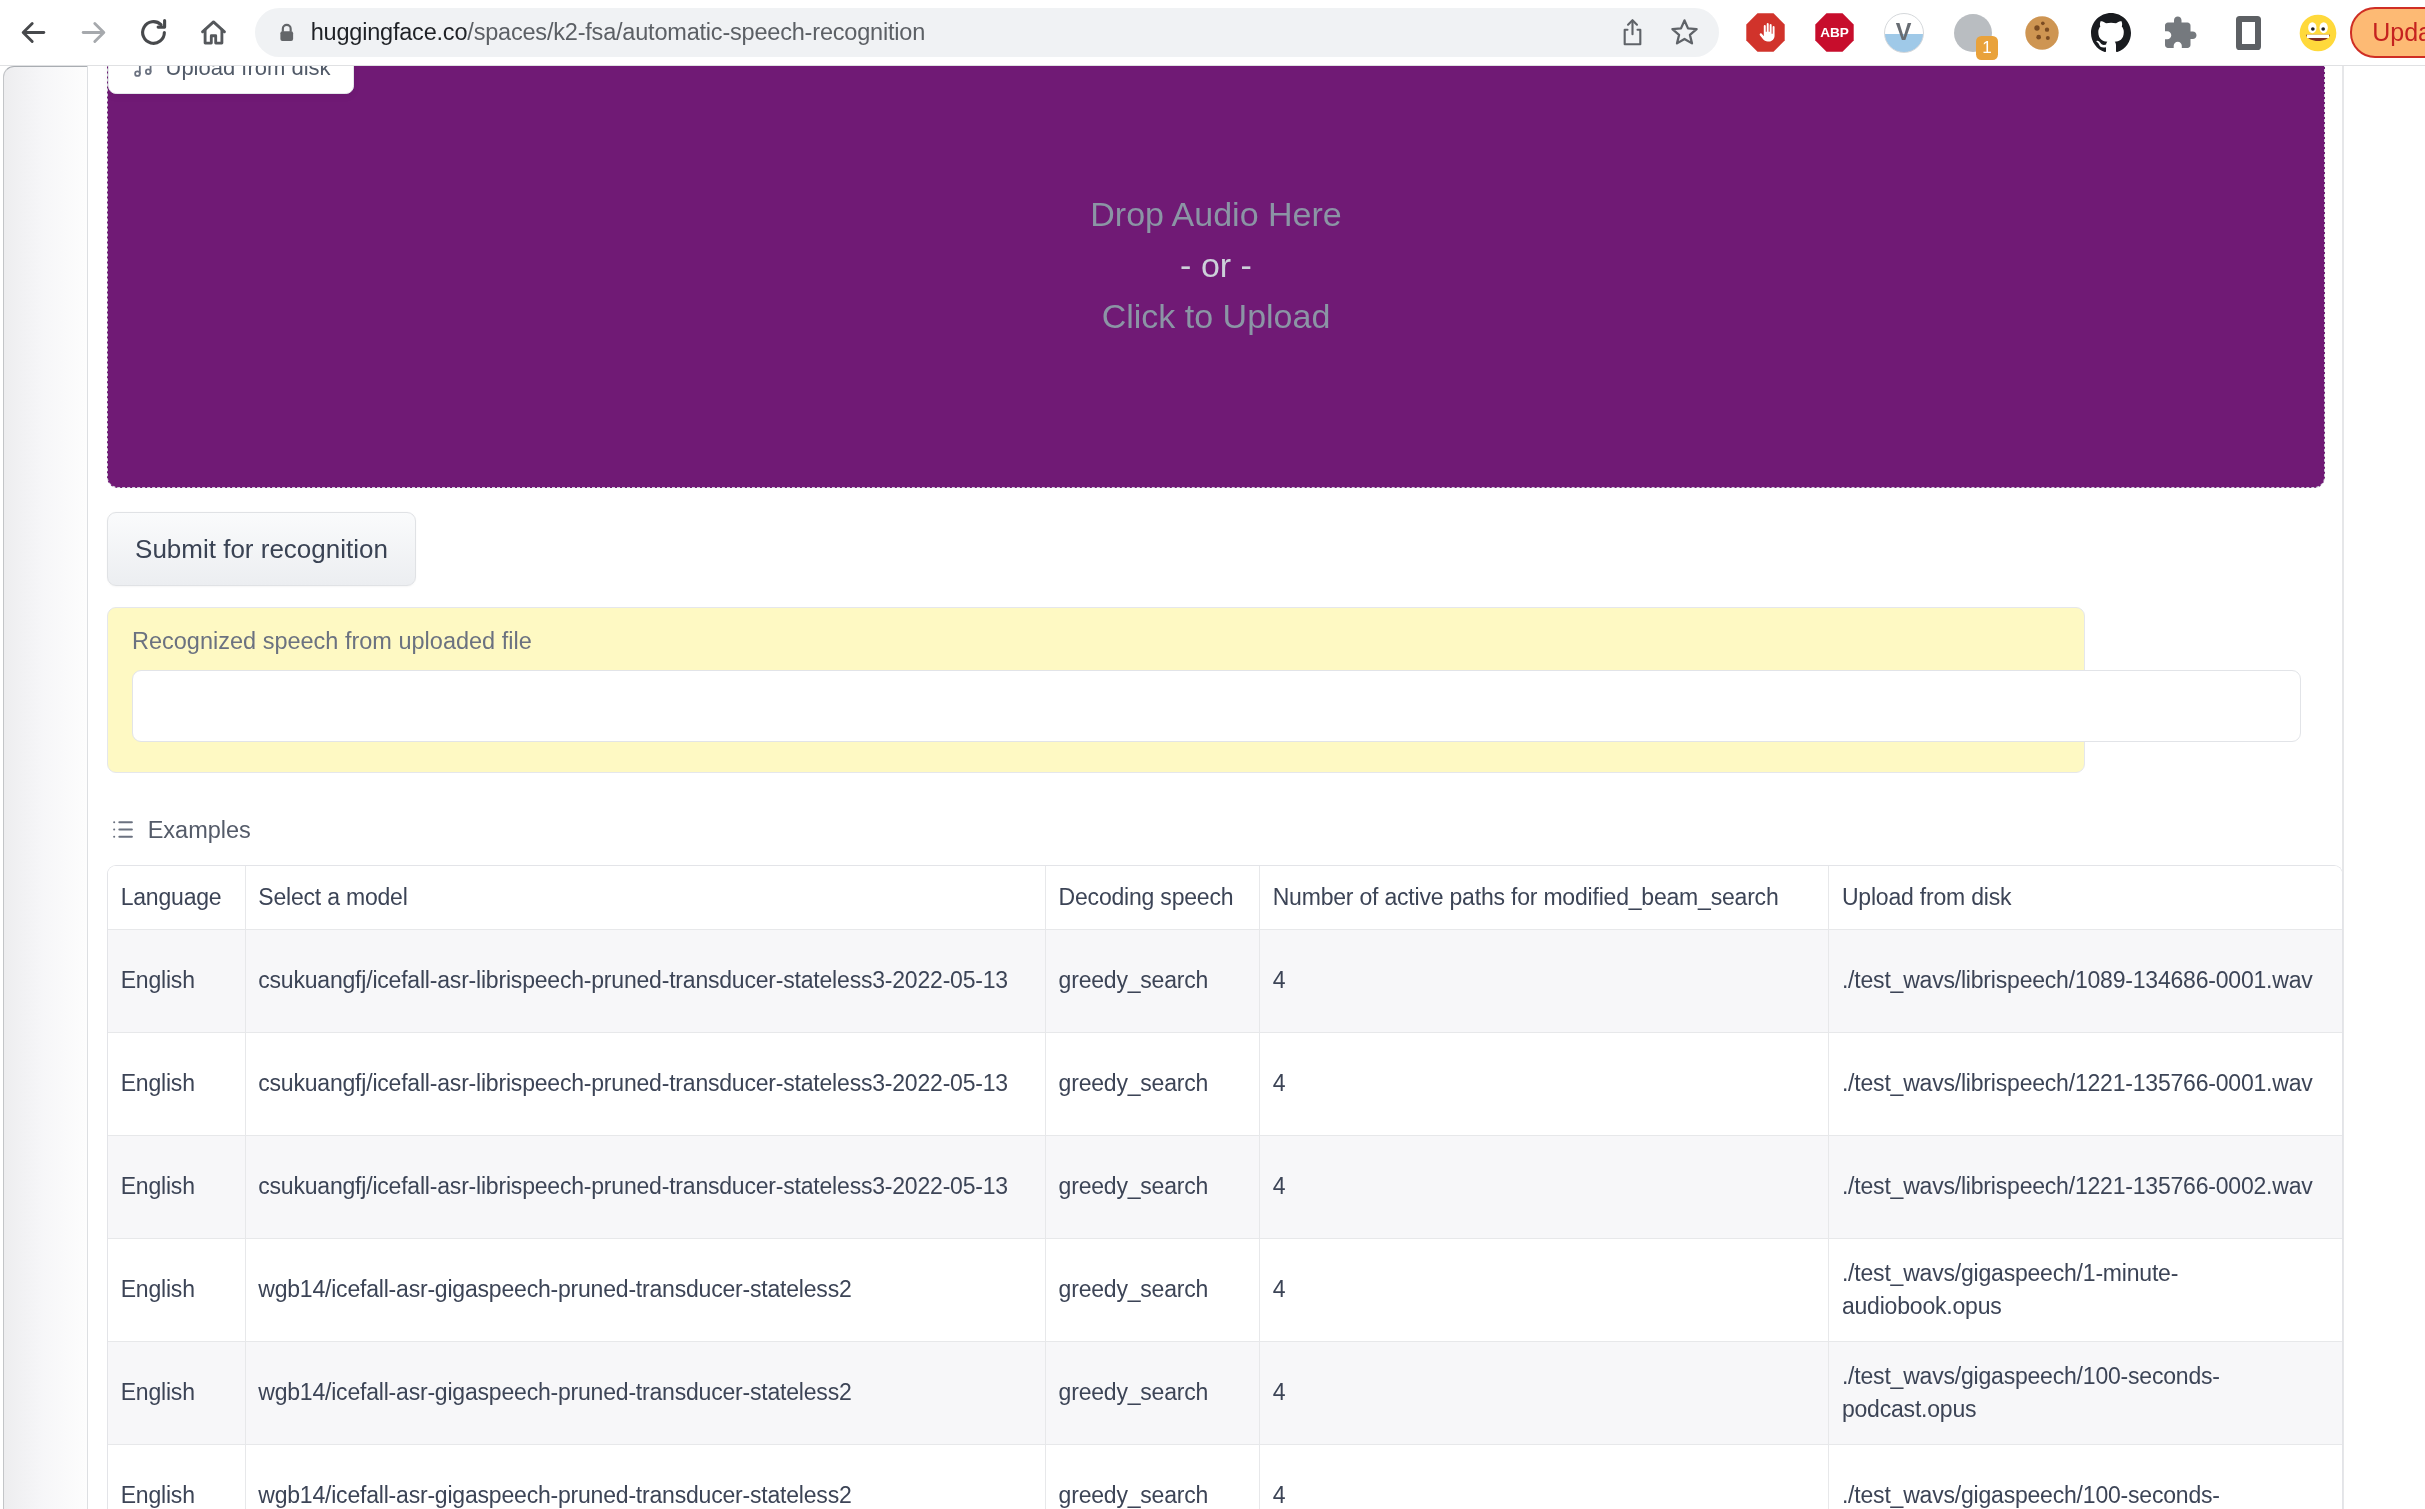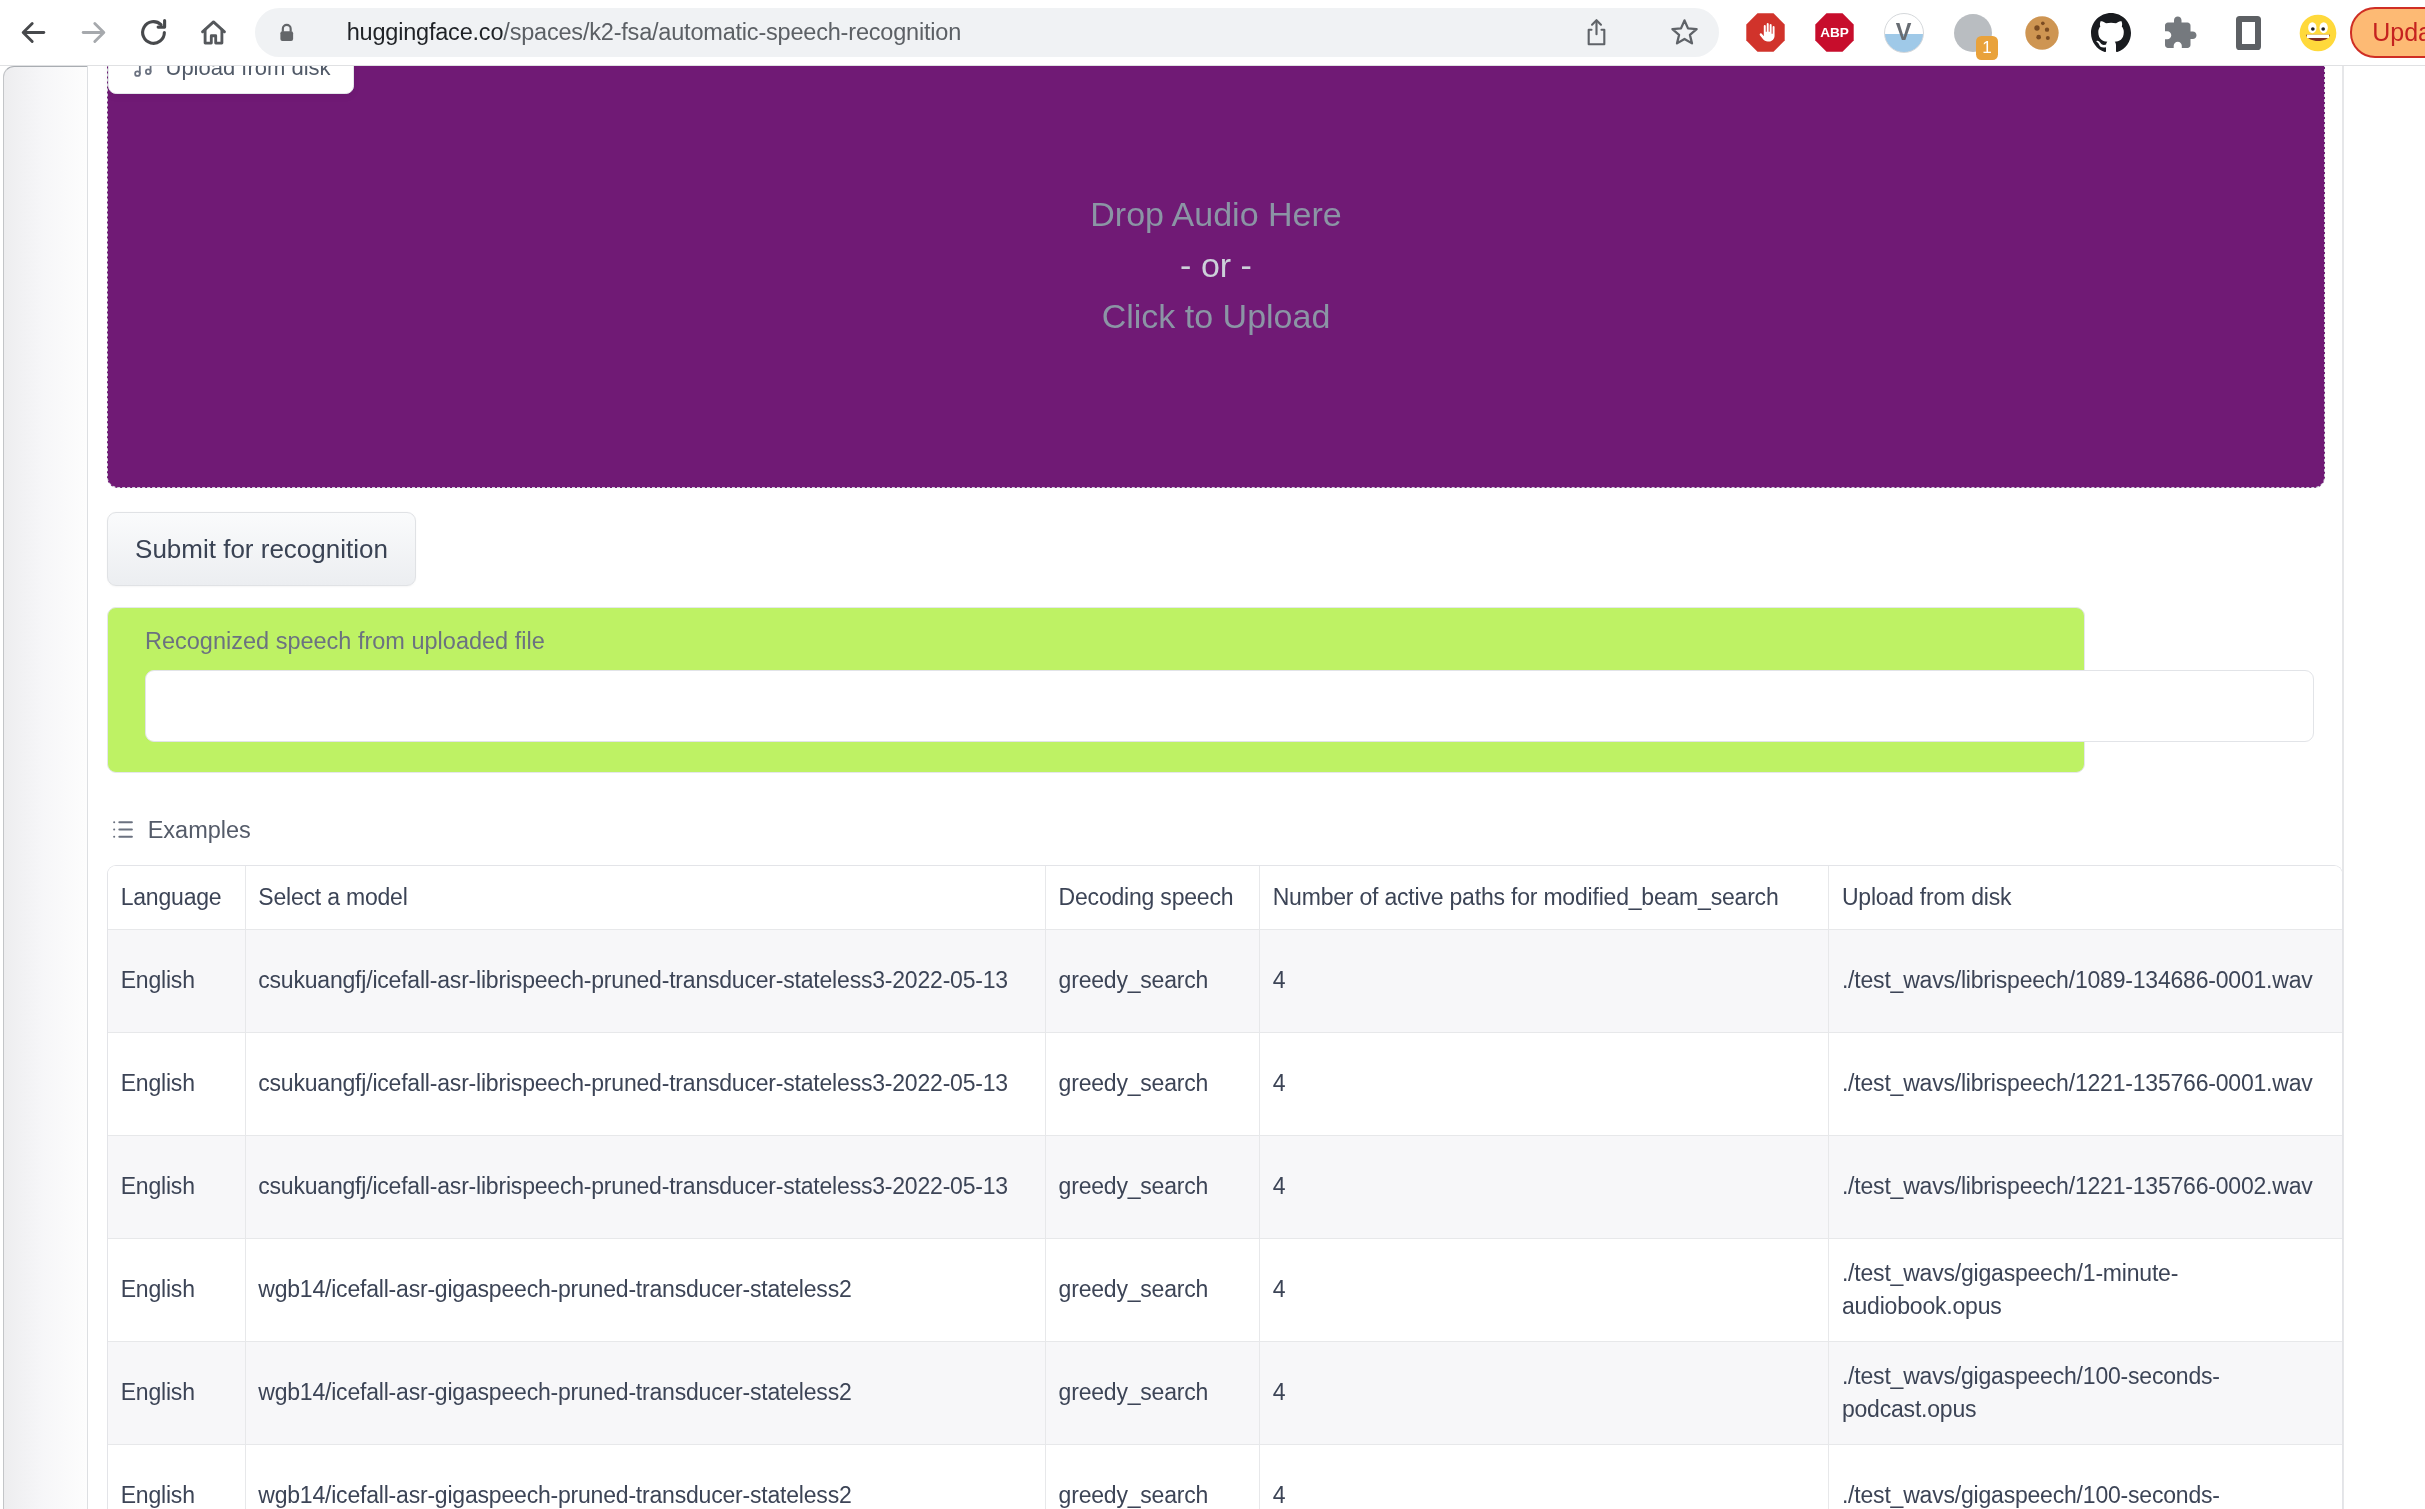--- a/index.html
+++ b/index.html
@@ -5,21 +5,21 @@
   * { margin:0; padding:0; box-sizing:border-box; }
   html,body { width:2426px; height:1509px; overflow:hidden; background:#fff;
     font-family:"Liberation Sans","DejaVu Sans",sans-serif; }
 
   
   .toolbar { position:fixed; left:0; top:0; width:2426px; height:66px; background:#fff;
     border-bottom:0.9px solid #e0e1e3; display:flex; align-items:center; padding-left:14.5px; z-index:50; }
   .navbtn { width:38px; height:38px; display:flex; align-items:center; justify-content:center;
     margin-right:22px; border-radius:50%; cursor:pointer; flex:0 0 auto; }
   .addressbar { width:1464px; height:49px; background:#f0f2f4; border-radius:24.4px;
-    display:flex; align-items:center; padding:0 20px; flex:0 0 auto; cursor:text;gap:36px; }
+    display:flex; align-items:center; padding:0 20px; flex:0 0 auto; cursor:text; }
   .lockwrap { flex:0 0 auto; margin-right:12.7px; display:flex; }
   .urltext { font-size:23.5px; white-space:nowrap; overflow:hidden; flex:1 1 auto; letter-spacing:-0.2px; }
   .url-domain { color:#1f2226; }
   .url-path { color:#5c6065; }
   .pill-icon { flex:0 0 auto; margin-left:23.5px; display:flex; cursor:pointer; }
 
   .ext-row { display:flex; align-items:center; gap:29px; margin-left:27px; flex:0 0 auto; }
   .ext { width:40px; height:40px; position:relative; display:flex; align-items:center;
     justify-content:center; cursor:pointer; flex:0 0 auto; }
   .octagon { width:40px; height:40px;
@@ -63,21 +63,21 @@
     gap:11px; padding:0 22px; box-shadow:0 2.7px 7.2px rgba(0,0,0,0.05); cursor:pointer; z-index:5; }
   .upload-tab span { font-size:22px; color:#515a68; white-space:nowrap; }
 
   .submit-btn { position:absolute; left:107px; top:512px; width:309px; height:74px;
     background:linear-gradient(180deg,#fafbfc,#eceef1); border:0.9px solid #e0e2e5;
     border-radius:9px; font-size:26px; color:#3a4354;
     font-family:"Liberation Sans","DejaVu Sans",sans-serif; cursor:pointer;
     box-shadow:0 0.9px 1.8px rgba(0,0,0,0.04); }
 
   .output-box { position:absolute; left:107px; top:607px; width:1978px; height:166px;
-    border:0.9px solid #e5e7eb; border-radius:9px; padding:20px 37px; background:#bef264; }
+    border:0.9px solid #e5e7eb; border-radius:9px; padding:20px 24px; background:#fef9c3; }
   .output-label { font-size:23.5px; color:#6b7280; margin-bottom:14.5px; }
   .output-input { width:2169px; height:72px; border:1.8px solid #e2e4e8; border-radius:9px;
     background:#fff; cursor:text; }
 
   .examples-head { position:absolute; left:110px; top:817px; display:flex; gap:12.7px; }
   .examples-head span { font-size:23.5px; color:#545b69; }
 
   .table-wrap { position:absolute; left:107px; top:865px; width:2236px; height:644px;
     border:0.9px solid #e3e4e8; border-bottom:none; border-radius:9px 9px 0 0; overflow:hidden; background:#fff; }
   table { border-collapse:collapse; table-layout:fixed; width:2234px; }

